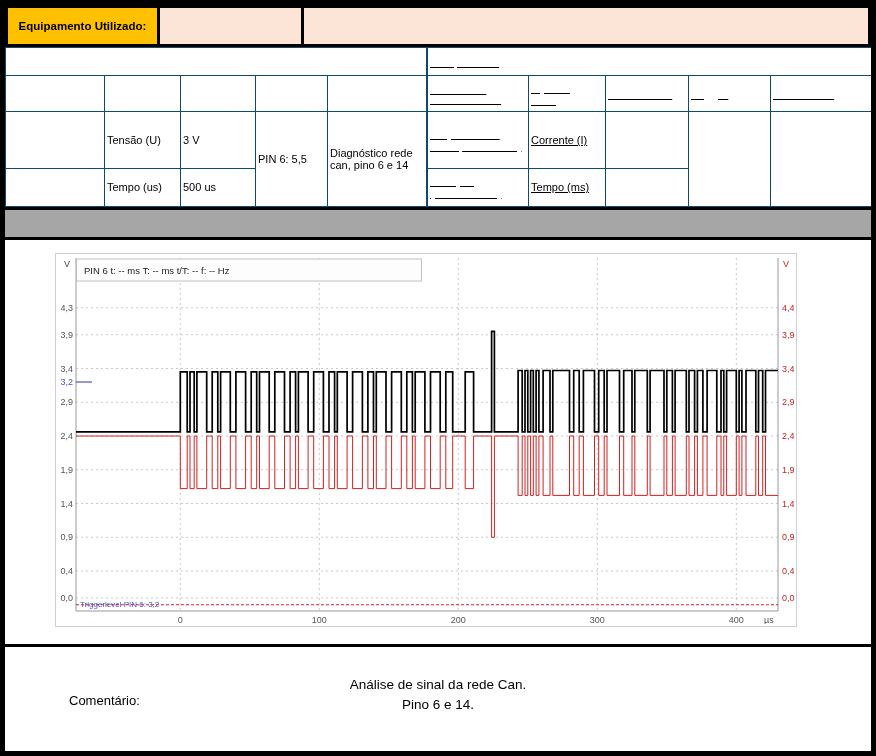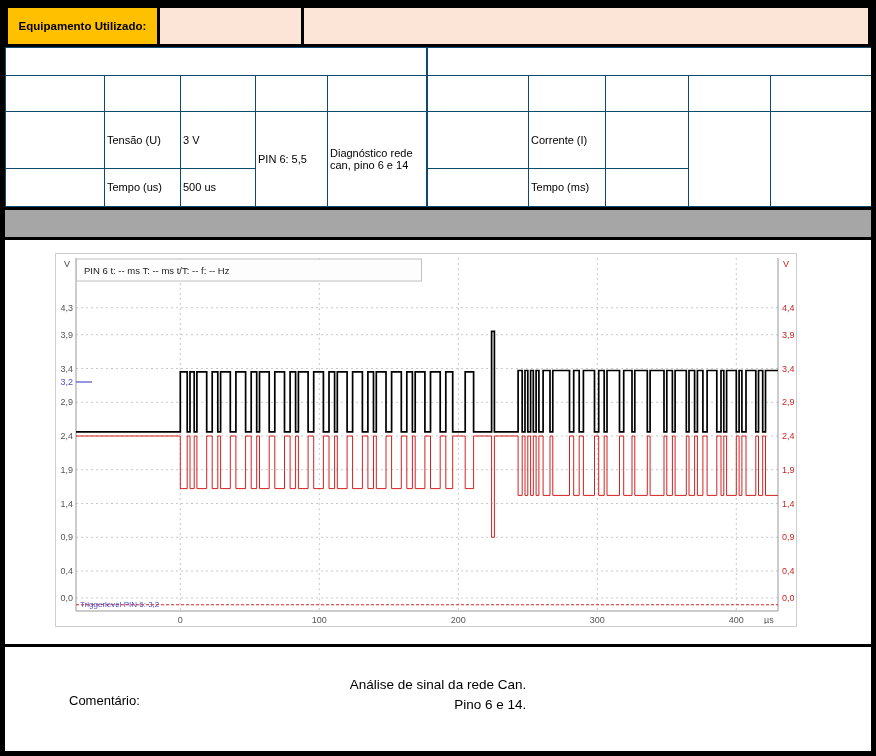--- a/index.html
+++ b/index.html
@@ -15,39 +15,39 @@
   .cell.peach{background:#FCE4D6;}
   .tb-c1{width:149px;}
   .tb-c2{width:141px;}
   .tb-c3{width:272px;margin-left:3px;}
   .tb-c4{flex:1;}
   
   .setup-row{display:flex;background:#000;height:160px;}
   table.setup{border-collapse:collapse;table-layout:fixed;height:160px;}
   table.setup td{border:1px solid #0c4a6e;vertical-align:middle;font-size:11px;padding:1px 2px;box-sizing:border-box;background:#fff;}
   #setup1-table{width:421px;}
-  #setup2-table{width:445px;}
+  #setup2-table{width:445px;text-decoration:underline;}
   td.title-cyan{background:#00AEE8;color:#fff;font-weight:bold;font-size:13px;height:28px;}
   td.title-salmon{background:#FC6A6A;color:#fff;font-weight:bold;font-size:13px;height:28px;}
   td.head-cyan{background:#00AEE8;color:#fff;font-weight:bold;font-size:11px;height:36px;}
   td.head-salmon{background:#FC6A6A;color:#fff;font-weight:bold;font-size:11px;height:36px;}
   .head-sub{display:block;font-size:9px;font-weight:bold;}
   td.lbl-cyan{background:#00AEE8;color:#fff;font-weight:bold;font-size:10px;}
   td.lbl-salmon{background:#FC6A6A;color:#fff;font-weight:bold;font-size:10px;}
   tr.rowA{height:56px;}
   tr.rowB{height:38px;}
   
   .gray-bar{height:33px;background:#A6A6A6;border-top:3px solid #000;border-bottom:3px solid #000;box-sizing:border-box;}
   
   .scope-section{position:relative;height:404px;background:#fff;}
   .scope-img{position:absolute;left:50px;top:13px;width:740px;height:372px;background:#fff;border:1px solid #cfcfcf;}
   
   .comment-section{position:relative;border-top:3px solid #000;height:104px;background:#fff;}
   .comment-label{position:absolute;left:30px;top:46px;font-size:13px;margin-left:34px;}
-  .comment-body{position:absolute;left:50%;top:28px;transform:translateX(-50%);text-align:right;font-size:13.5px;line-height:1.45;}
+  .comment-body{position:absolute;left:50%;top:28px;transform:translateX(-50%);text-align:center;font-size:13.5px;line-height:1.45;}
 </style>
 </head>
 <body>
 
 <div class="page">
 
   <div class="top-bar">
     <div class="cell yellow tb-c1">Equipamento Utilizado:</div>
     <div class="cell peach tb-c2"></div>
     <div class="cell peach tb-c4"></div>

